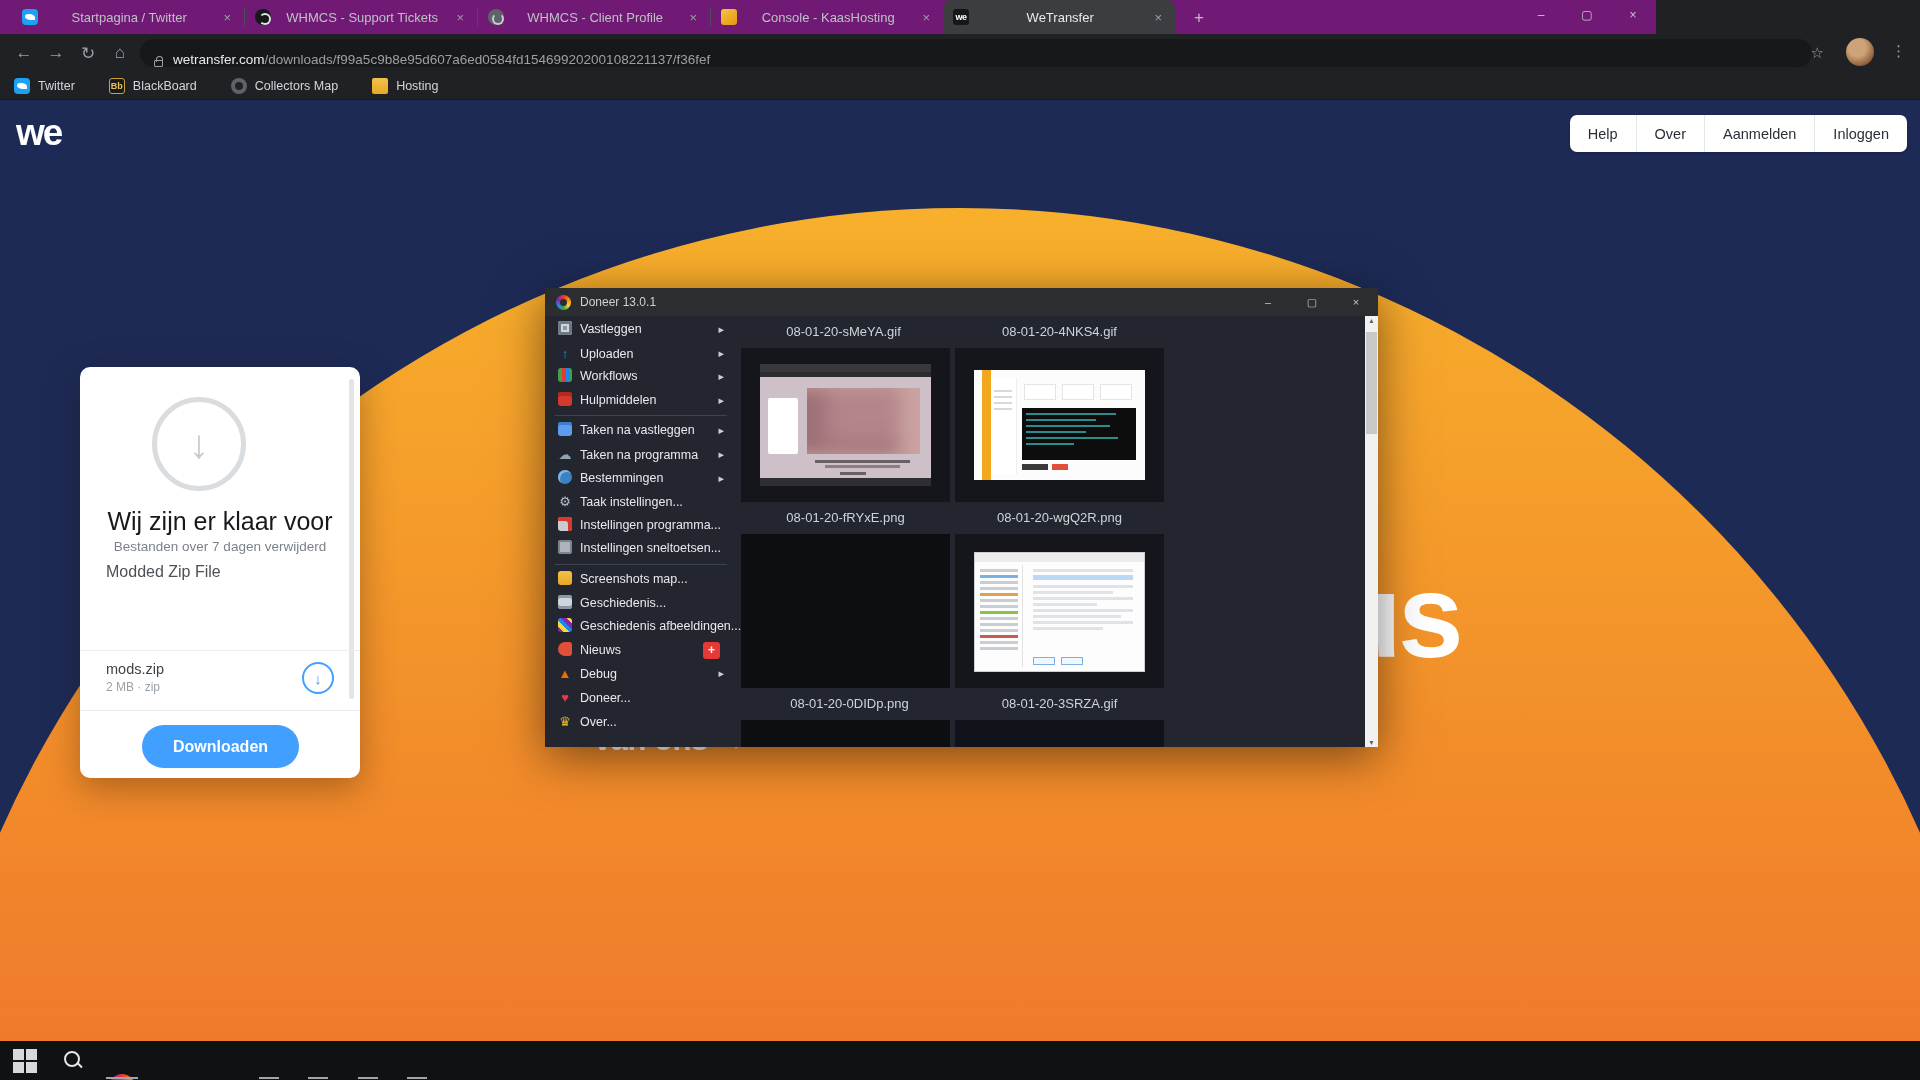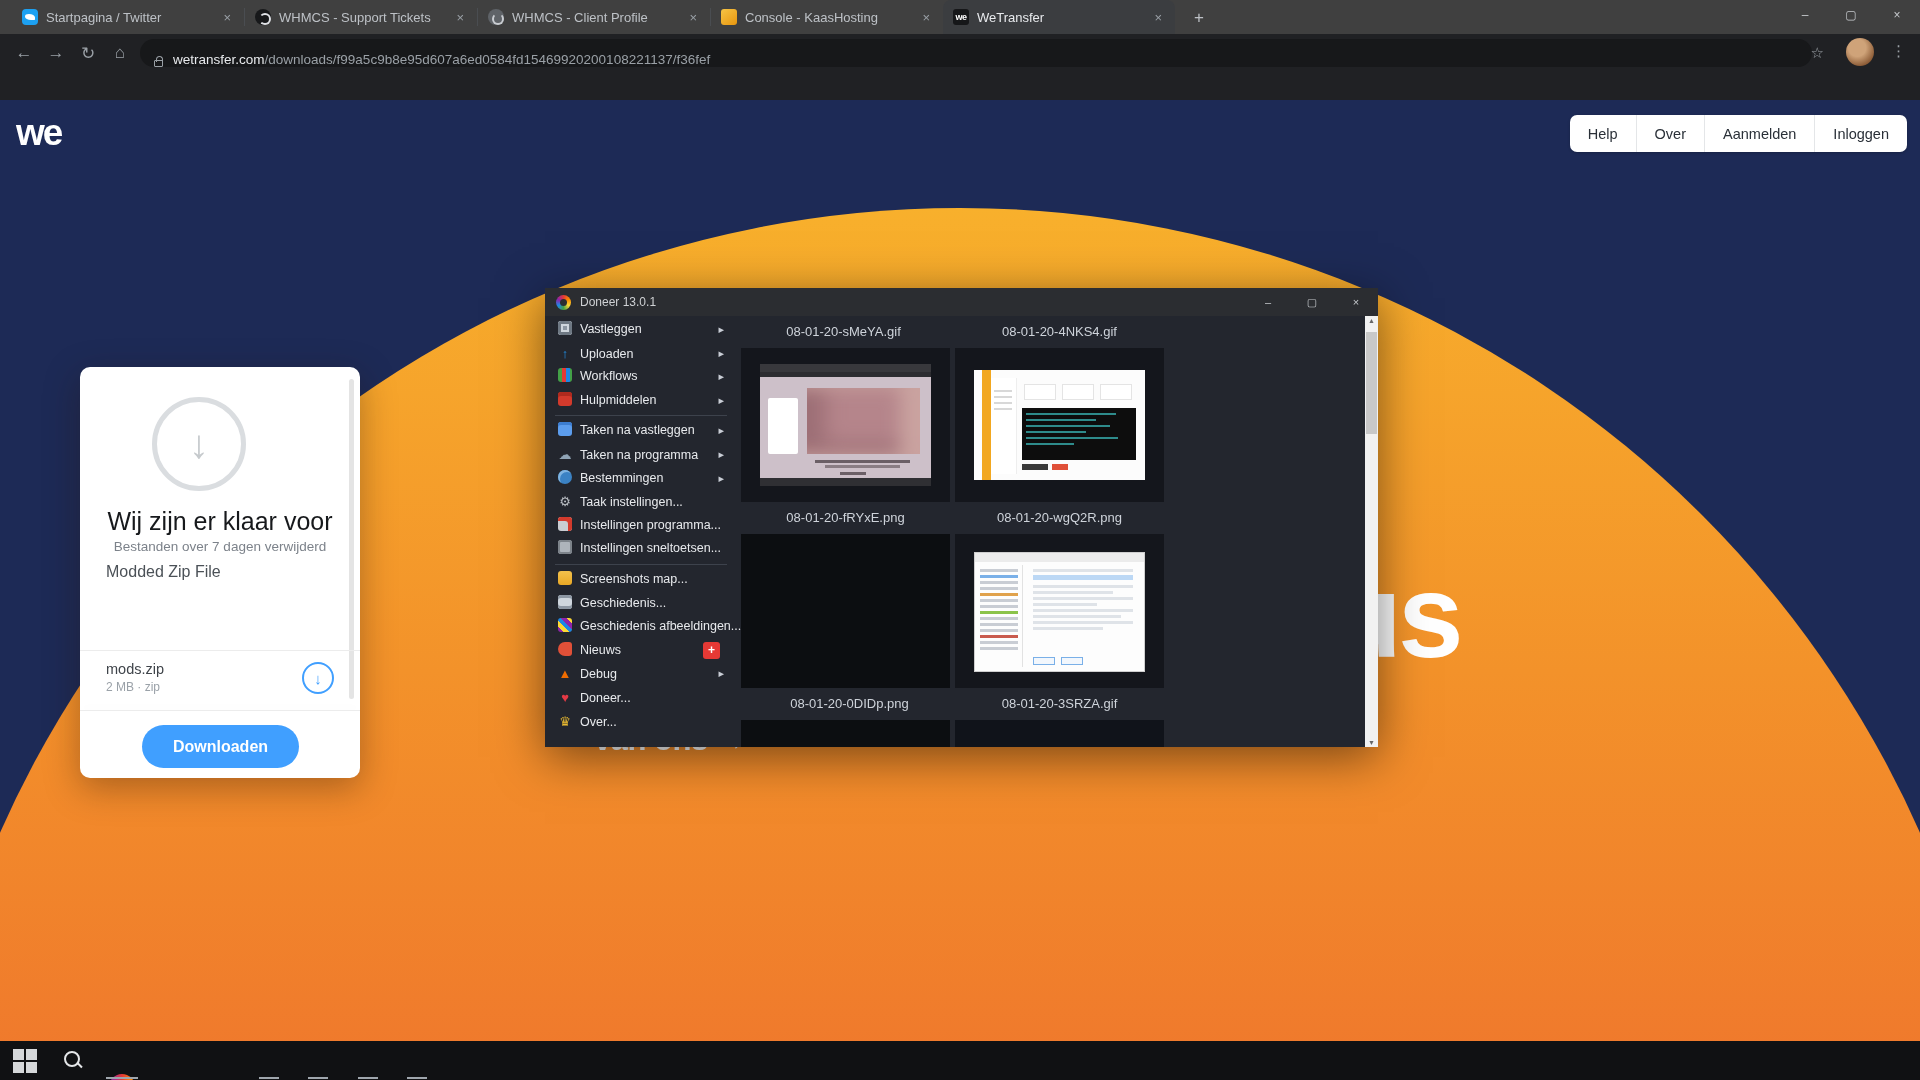--- a/index.html
+++ b/index.html
@@ -1,21 +1,21 @@
 <!DOCTYPE html>
 <html><head>
 <meta charset="utf-8">
 <style>
   * { margin:0; padding:0; box-sizing:border-box; }
   html,body { width:1920px; height:1080px; overflow:hidden; background:#000;
               font-family:"Liberation Sans", sans-serif; }
   #screen { position:relative; width:1920px; height:1080px; overflow:hidden; background:#202124; }
 
   
-  #tabstrip { position:absolute; left:0; top:0; width:1920px; height:34px; background:#404040; }
+  #tabstrip { position:absolute; left:0; top:0; width:1656px; height:34px; background:#701a75;text-align:center; }
   .tab { position:absolute; top:0; height:34px; width:232px; display:flex; align-items:center;
          padding:0 10px; color:#bdc1c6; font-size:13px; cursor:default; }
   .tab.active { background:#3b3d40; border-radius:8px 8px 0 0; color:#e8eaed; }
   .tab .title { flex:1; white-space:nowrap; overflow:hidden; text-overflow:ellipsis; margin:0 8px; }
   .tab .close { color:#9aa0a6; font-size:13px; padding:0 3px; }
   .tabsep { position:absolute; top:8px; width:1px; height:18px; background:#4a4d51; }
   .favicon { width:16px; height:16px; flex:0 0 16px; border-radius:50%; position:relative; }
   .fav-twitter { background:#1da1f2; border-radius:4px; }
   .fav-twitter::after{ content:""; position:absolute; left:3px; top:5px; width:10px; height:6px;
       background:#fff; border-radius:60% 90% 10% 90%; }
@@ -259,20 +259,38 @@
     <div id="omnibox">
       <span class="lockicon"></span>
       <span class="domain">wetransfer.com</span>
       <span class="path">/downloads/f99a5c9b8e95d607a6ed0584fd15469920200108221137/f36fef</span>
     </div>
     <span id="star-icon">☆</span>
     <span id="avatar"></span>
     <span id="menu-dots">⋮</span>
   </div>
 
+  <div id="bookmarksbar">
+    <div class="bm">
+      <span class="bi bi-twitter"></span>
+      <span>Twitter</span>
+    </div>
+    <div class="bm">
+      <span class="bi bi-bb">Bb</span>
+      <span>BlackBoard</span>
+    </div>
+    <div class="bm">
+      <span class="bi bi-gear"></span>
+      <span>Collectors Map</span>
+    </div>
+    <div class="bm">
+      <span class="bi bi-folder"></span>
+      <span>Hosting</span>
+    </div>
+  </div>
 
   <div id="page">
     <div id="sun"></div>
     <div class="bigfrag" id="frag-us">us</div>
     <div class="bigfrag" id="frag-vanons">van ons →</div>
 
     <div id="wt-header">
       <div id="wt-logo">we</div>
       <div id="wt-nav">
         <div class="wt-nav-item">Help</div>

